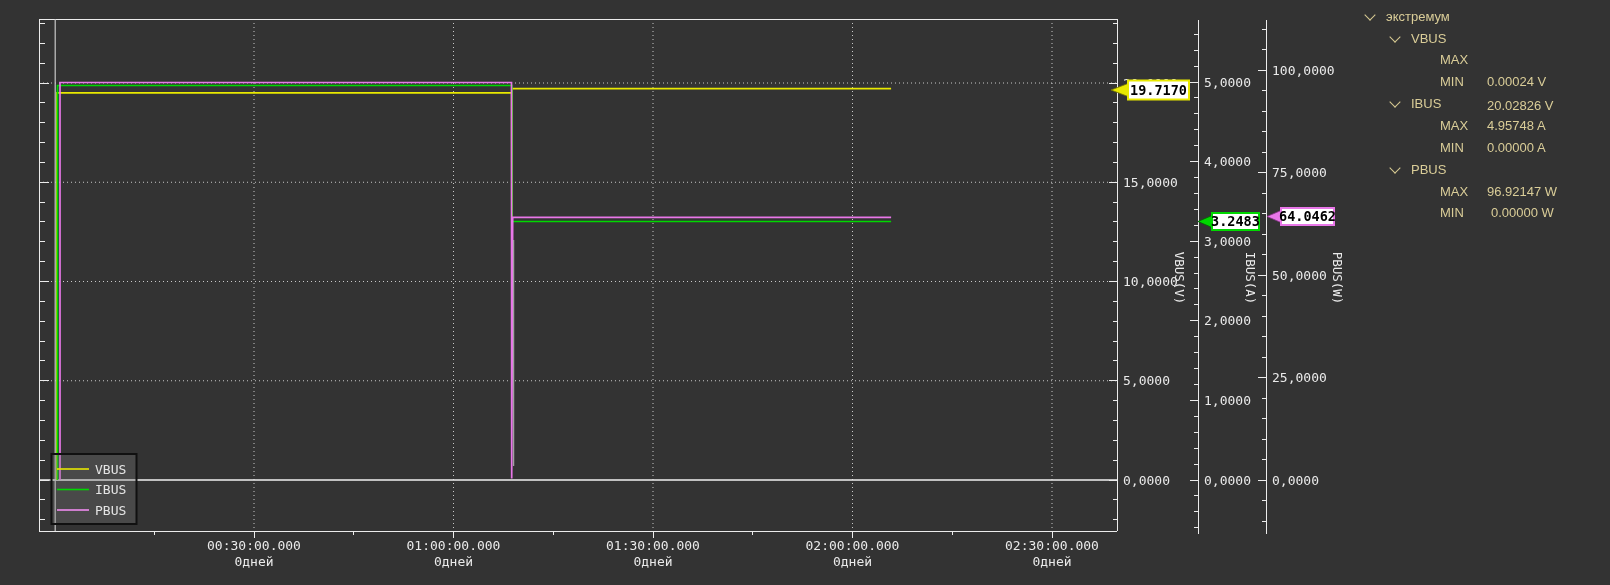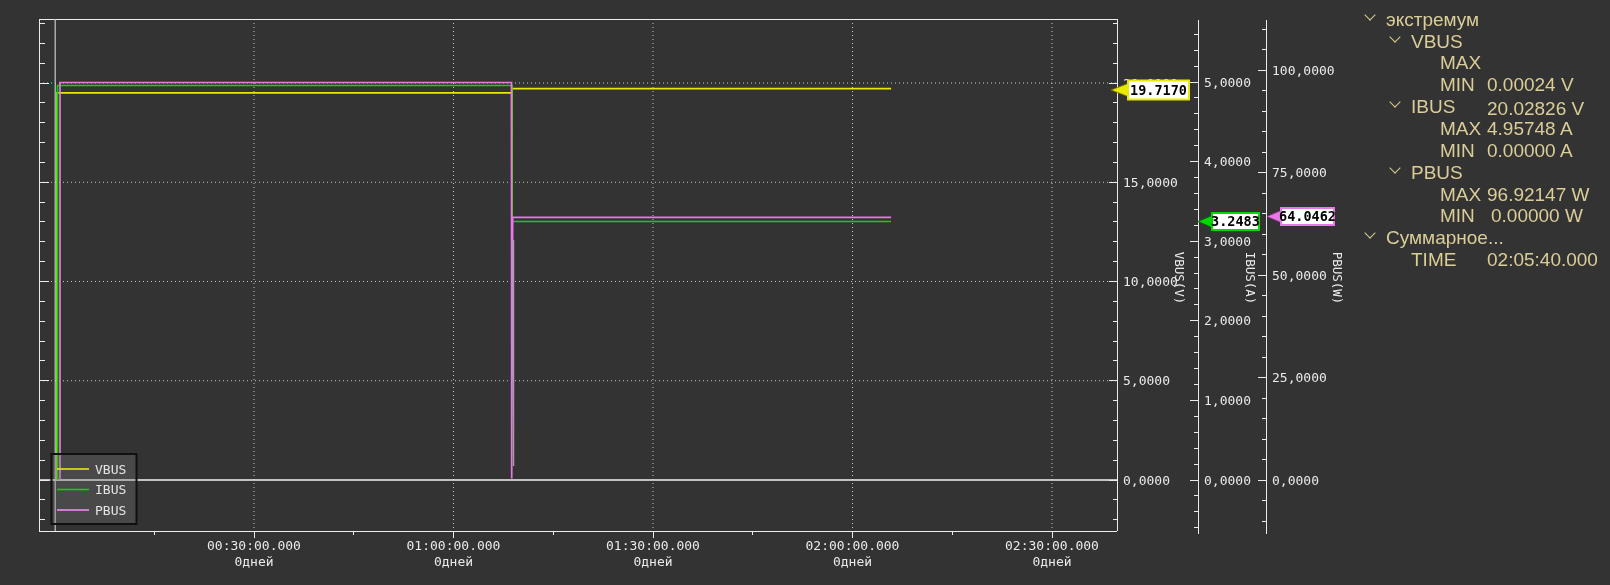--- a/index.html
+++ b/index.html
@@ -5,21 +5,21 @@
   html,body{margin:0;padding:0;background:#333333;}
   .stage{position:relative;width:1610px;height:585px;background:#333333;overflow:hidden;
          font-family:"DejaVu Sans Mono",monospace;}
   .stage svg{position:absolute;left:0;top:0;}
   svg text{fill:#eaeaea;font-family:"DejaVu Sans Mono",monospace;font-size:13px;}
   svg text.xlab{font-size:13px;}
   svg text.axtitle{font-size:12.5px;}
   svg text.mtext{fill:#000;font-weight:bold;font-size:13.5px;}
   svg text.legtext{fill:#e4e4e4;font-size:13px;}
   .tree{position:absolute;left:1355px;top:0;width:255px;height:585px;
-        font-family:"Liberation Sans",sans-serif;color:#dacd98;font-size:19px;}
+        font-family:"Liberation Sans",sans-serif;color:#dacd98;font-size:13px;}
   .trow{position:absolute;height:20px;left:0;width:255px;white-space:nowrap;}
   .chev{position:absolute;width:7px;height:7px;top:3px;
         border-right:1.6px solid #d8cb93;border-bottom:1.6px solid #d8cb93;
         transform:rotate(45deg);}
   .tlabel,.tvalue{position:absolute;top:1px;}
 </style>
 </head>
 <body>
 
 <div class="stage">
@@ -295,22 +295,14 @@
         <span class="tlabel" style="left: 56px;">PBUS</span>
       </div>
       <div class="trow" style="top: 182.5px;">
         <span class="tlabel" style="left: 85px;">MAX</span>
         <span class="tvalue" style="left: 132px;">96.92147 W</span>
       </div>
       <div class="trow" style="top: 204.35px;">
         <span class="tlabel" style="left: 85px;">MIN</span>
         <span class="tvalue" style="left: 136px;">0.00000 W</span>
       </div>
-      <div class="trow" style="top: 226.2px;">
-        <span class="chev" style="left: 11px;"></span>
-        <span class="tlabel" style="left: 31px;">Суммарное...</span>
-      </div>
-      <div class="trow" style="top: 248.05px;">
-        <span class="tlabel" style="left: 56px;">TIME</span>
-        <span class="tvalue" style="left: 132px;">02:05:40.000</span>
-      </div>
     </div>
 </div>
 
 </body></html>

